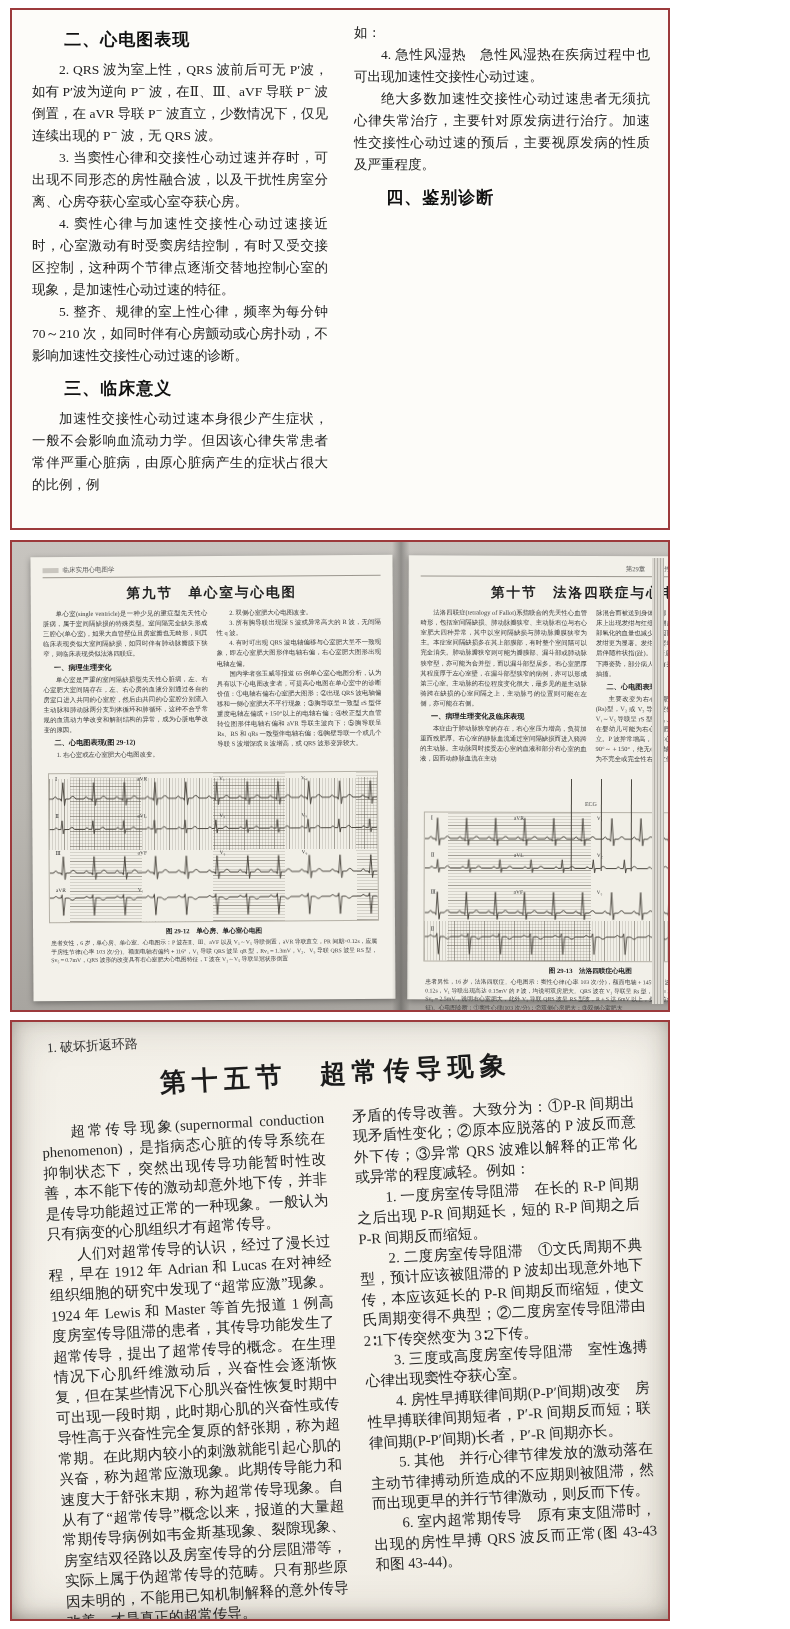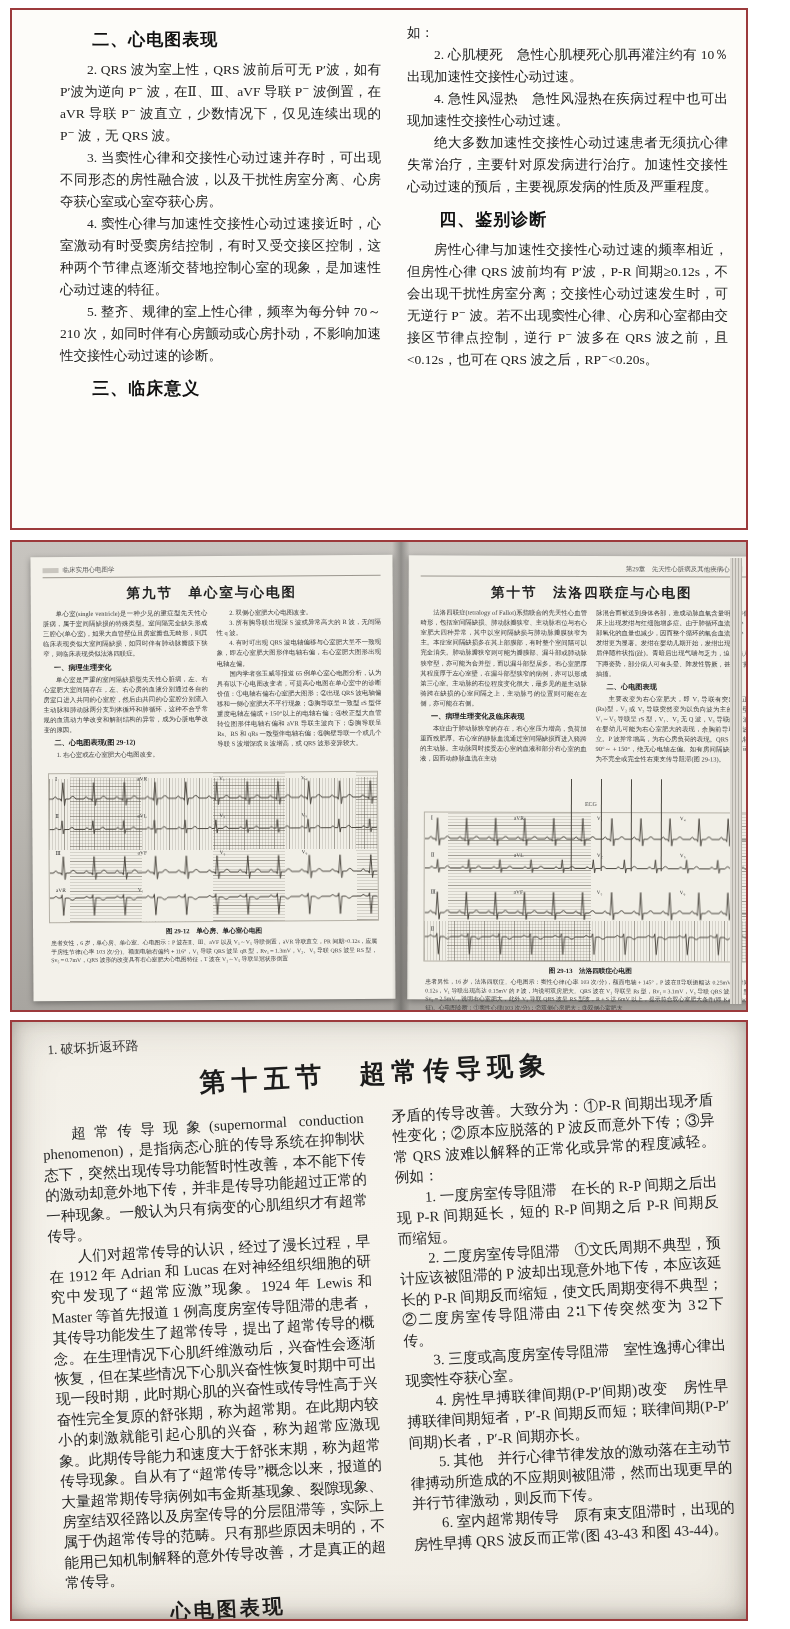--- a/index.html
+++ b/index.html
@@ -1,18 +1,18 @@
 <!DOCTYPE html>
 <html><head>
 <meta charset="utf-8">
 <style>
   html,body{margin:0;padding:0;background:#ffffff;}
   #stage{position:relative;width:790px;height:1629px;background:#ffffff;overflow:hidden;
          font-family:"Liberation Serif","DejaVu Serif",serif;color:#1e1e20;}
-  .panel{position:absolute;left:10px;width:738px;border:2px solid #9c3a3c;box-sizing:border-box;overflow:hidden;padding-left:28px;}
+  .panel{position:absolute;left:10px;width:660px;border:2px solid #9c3a3c;box-sizing:border-box;overflow:hidden;}
 
   
   #panel1{top:8px;height:522px;background:#fdfcf9;}
   #panel1 .cols{display:flex;gap:26px;padding:12px 18px 10px 20px;}
   #panel1 .col{flex:1;min-width:0;}
   .h3{font-size:17px;font-weight:bold;margin:10px 0 8px 1.9em;letter-spacing:1px;color:#111;}
   #panel1 .h3.first{margin-top:6px;}
   .para{margin:0;font-size:13.5px;line-height:1.63;text-align:justify;text-indent:2em;color:#222;}
   .para.noindent{text-indent:0;}
 
@@ -99,31 +99,30 @@
       <div class="col">
         <div class="h3 first">二、心电图表现</div>
         <div>
 
             <p class="para">2. QRS 波为室上性，QRS 波前后可无 P′波，如有 P′波为逆向 P⁻ 波，在Ⅱ、Ⅲ、aVF 导联 P⁻ 波倒置，在 aVR 导联 P⁻ 波直立，少数情况下，仅见连续出现的 P⁻ 波，无 QRS 波。</p>
             <p class="para">3. 当窦性心律和交接性心动过速并存时，可出现不同形态的房性融合波，以及干扰性房室分离、心房夺获心室或心室夺获心房。</p>
             <p class="para">4. 窦性心律与加速性交接性心动过速接近时，心室激动有时受窦房结控制，有时又受交接区控制，这种两个节律点逐渐交替地控制心室的现象，是加速性心动过速的特征。</p>
             <p class="para">5. 整齐、规律的室上性心律，频率为每分钟 70～210 次，如同时伴有心房颤动或心房扑动，不影响加速性交接性心动过速的诊断。</p>
           </div>
         <div class="h3">三、临床意义</div>
+        <p class="para">加速性交接性心动过速本身很少产生症状，一般不会影响血流动力学。但因该心律失常患者常伴严重心脏病，由原心脏病产生的症状占很大的比例，例</p>
       </div>
       <div class="col">
         <p class="para noindent">如：</p>
         <div>
 
-            <p class="para">2. 心肌梗死　急性心肌梗死心肌再灌注约有 10％出现加速性交接性心动过速。</p>
             <p class="para">4. 急性风湿热　急性风湿热在疾病过程中也可出现加速性交接性心动过速。</p>
           </div>
         <p class="para">绝大多数加速性交接性心动过速患者无须抗心律失常治疗，主要针对原发病进行治疗。加速性交接性心动过速的预后，主要视原发病的性质及严重程度。</p>
         <div class="h3">四、鉴别诊断</div>
-        <p class="para">房性心律与加速性交接性心动过速的频率相近，但房性心律 QRS 波前均有 P′波，P-R 间期≥0.12s，不会出现干扰性房室分离；交接性心动过速发生时，可无逆行 P⁻ 波。若不出现窦性心律、心房和心室都由交接区节律点控制，逆行 P⁻ 波多在 QRS 波之前，且&lt;0.12s，也可在 QRS 波之后，RP⁻&lt;0.20s。</p>
       </div>
     </div>
   </section>
 
   <section class="panel" id="panel2">
     <div class="book">
 
       <div class="bpage" id="pageL">
         <div class="rhead">
           <span class="tag"></span>

